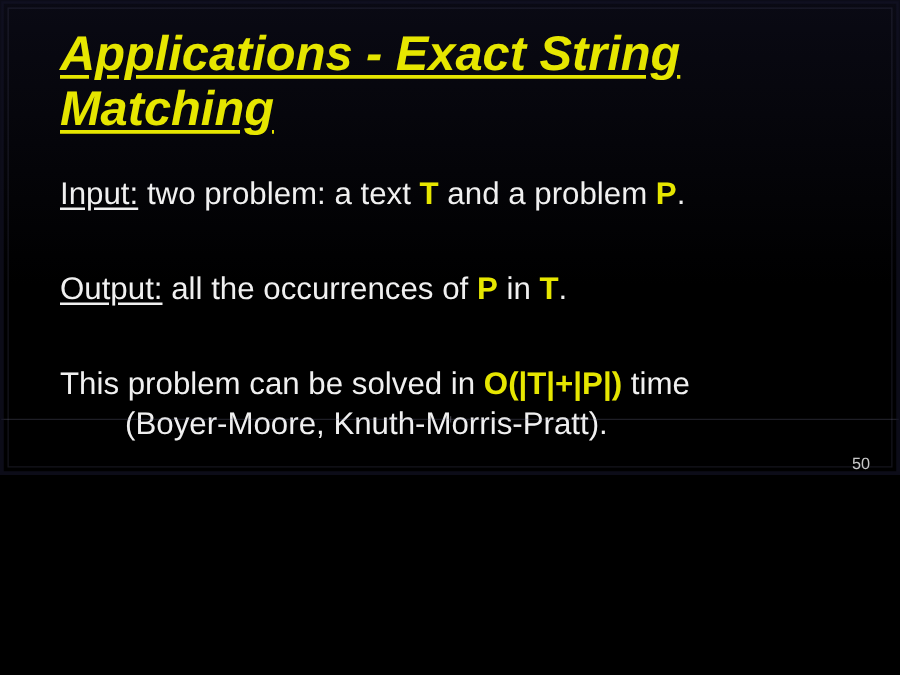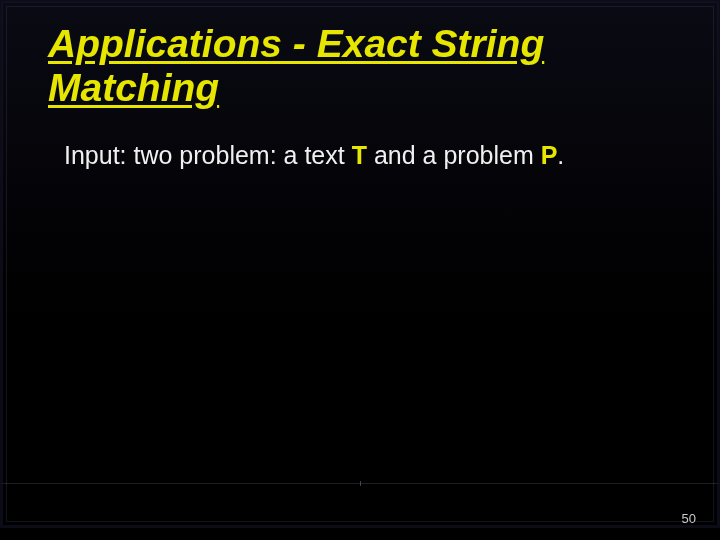--- a/index.html
+++ b/index.html
@@ -6,21 +6,21 @@
     margin: 0;
     padding: 0;
     width: 720px;
     height: 540px;
     background: #000;
     overflow: hidden;
   }
   .slide {
     position: relative;
     width: 720px;
-    height: 528px;
+    height: 380px;
     background: linear-gradient(180deg, #0a0a14 0%, #000000 60%, #000000 100%);
     box-sizing: border-box;
     padding: 22px 44px 30px 48px;
     color: #e6e6e6;
     font-family: "Comic Sans MS", "Comic Sans", cursive, sans-serif;
   }
   
   .slide::before {
     content: "";
     position: absolute;
@@ -53,22 +53,22 @@
   }
   .body p.last {
     margin-bottom: 0;
     padding-left: 0;
   }
   .body .indent {
     display: block;
     padding-left: 52px;
   }
   .lbl {
+    text-decoration: underline;
     text-underline-offset: 3px;
-    margin-left: 16px;
   }
   .sym {
     color: #e6e600;
     font-weight: bold;
   }
   .pagenum {
     position: absolute;
     right: 24px;
     bottom: 2px;
     font-family: Arial, sans-serif;
@@ -98,21 +98,28 @@
 <div class="slide">
 
   <h1 class="title">Applications - Exact String Matching</h1>
 
   <div class="body">
 
     <p>
       <span class="lbl">Input:</span><span> two problem: a text </span><span class="sym">T</span><span> and a problem </span><span class="sym">P</span><span>.</span>
     </p>
 
+    <p>
+      <span class="lbl">Output:</span><span> all the occurrences of </span><span class="sym">P</span><span> in </span><span class="sym">T</span><span>.</span>
+    </p>
 
+    <p class="last">
+      <span>This problem can be solved in </span><span class="sym">O(|T|+|P|)</span><span> time</span><br>
+      <span class="indent">(Boyer-Moore, Knuth-Morris-Pratt).</span>
+    </p>
 
   </div>
 
   <div class="bottom-line"></div>
   <div class="bottom-notch"></div>
 
   <div class="pagenum">50</div>
 </div>
 
 </body></html>

